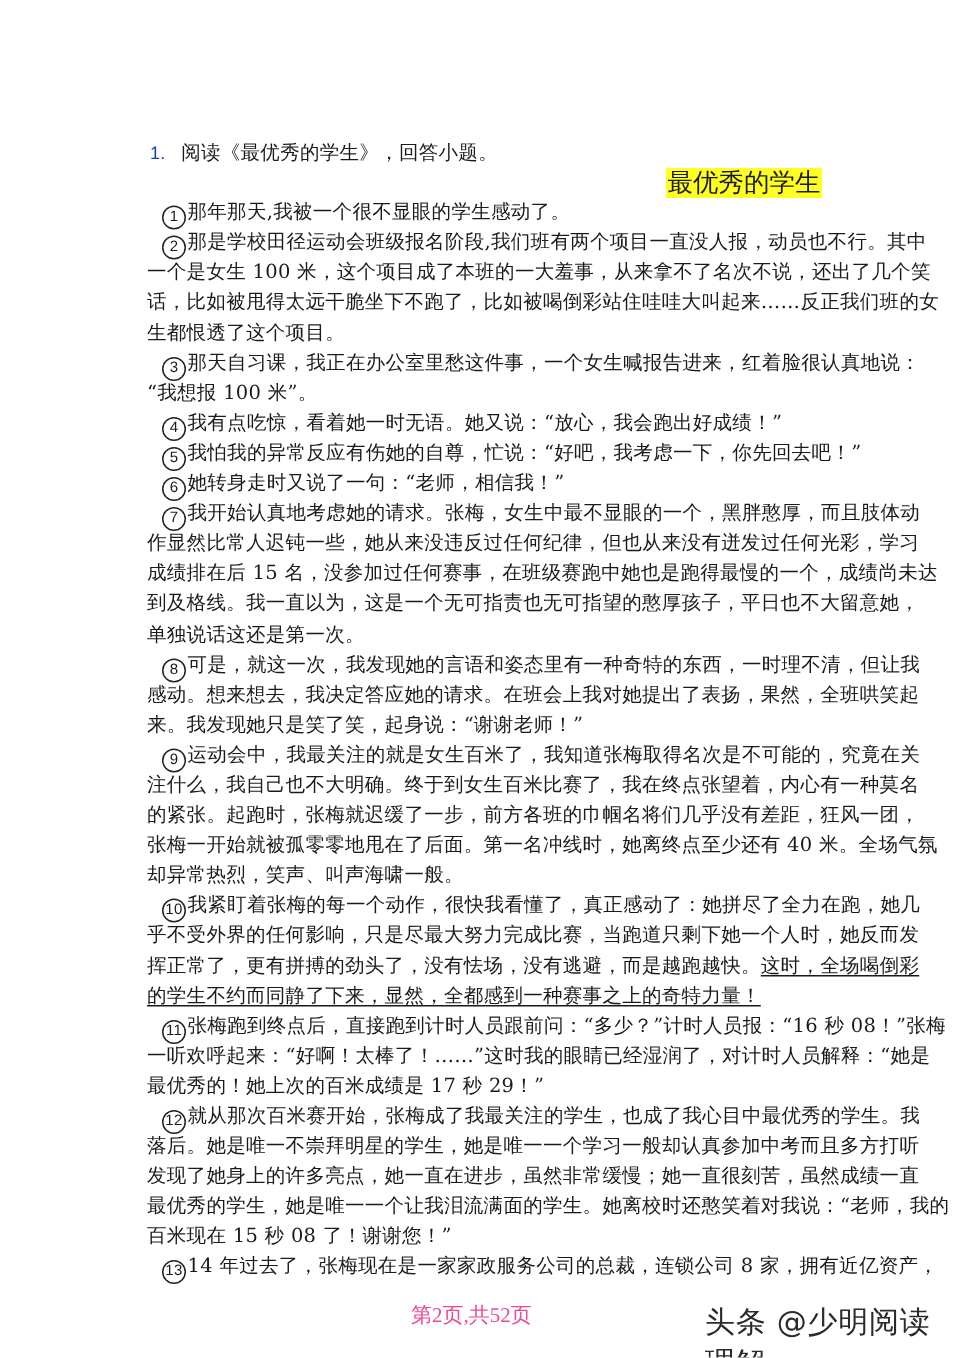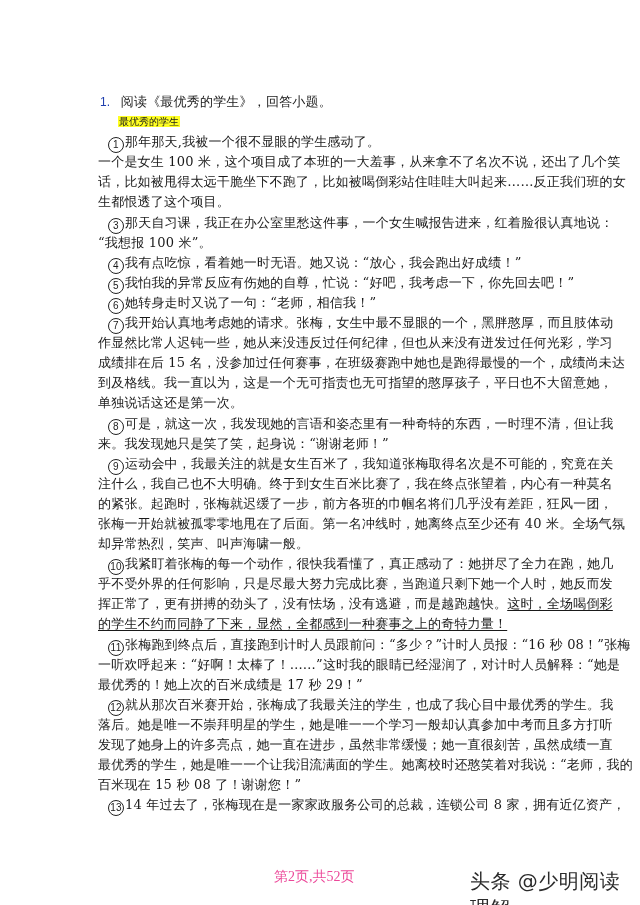--- a/index.html
+++ b/index.html
@@ -34,24 +34,24 @@
     white-space: nowrap;
     letter-spacing: 0.2px;
   }
   .q-num {
     color: #1f3fae;
     font-family: "Liberation Sans", sans-serif;
     font-size: 12px;
     margin-left: 2px;
   }
   .title-row {
-    text-align: left;
+    text-align: right;
     height: 20.1px;
     line-height: 20.1px;
-    font-size: 10px;
+    font-size: 17px;
     padding-left: 20px;
   }
   .title-hl {
     background: #ffff22;
     padding: 0 1px;
   }
   .indent { padding-left: 10px; }
   .circ {
     display: inline-block;
     width: 14px; height: 14px;
@@ -99,40 +99,42 @@
       <span class="q-num">1.</span>
       <span style="margin-left:6px;">阅读《最优秀的学生》，回答小题。</span>
     </div>
 
     <div class="title-row">
       <span class="title-hl">最优秀的学生</span>
     </div>
 
     <div class="line indent"><span class="circ">1</span><span>那年那天,我被一个很不显眼的学生感动了。</span></div>
 
+    <div class="line indent"><span class="circ">2</span><span>那是学校田径运动会班级报名阶段,我们班有两个项目一直没人报，动员也不行。其中</span></div>
     <div class="line">一个是女生 100 米，这个项目成了本班的一大羞事，从来拿不了名次不说，还出了几个笑</div>
     <div class="line">话，比如被甩得太远干脆坐下不跑了，比如被喝倒彩站住哇哇大叫起来……反正我们班的女</div>
     <div class="line">生都恨透了这个项目。</div>
 
     <div class="line indent"><span class="circ">3</span><span>那天自习课，我正在办公室里愁这件事，一个女生喊报告进来，红着脸很认真地说：</span></div>
     <div class="line">“我想报 100 米”。</div>
 
     <div class="line indent"><span class="circ">4</span><span>我有点吃惊，看着她一时无语。她又说：“放心，我会跑出好成绩！”</span></div>
 
     <div class="line indent"><span class="circ">5</span><span>我怕我的异常反应有伤她的自尊，忙说：“好吧，我考虑一下，你先回去吧！”</span></div>
 
     <div class="line indent"><span class="circ">6</span><span>她转身走时又说了一句：“老师，相信我！”</span></div>
 
     <div class="line indent"><span class="circ">7</span><span>我开始认真地考虑她的请求。张梅，女生中最不显眼的一个，黑胖憨厚，而且肢体动</span></div>
     <div class="line">作显然比常人迟钝一些，她从来没违反过任何纪律，但也从来没有迸发过任何光彩，学习</div>
     <div class="line">成绩排在后 15 名，没参加过任何赛事，在班级赛跑中她也是跑得最慢的一个，成绩尚未达</div>
     <div class="line">到及格线。我一直以为，这是一个无可指责也无可指望的憨厚孩子，平日也不大留意她，</div>
     <div class="line">单独说话这还是第一次。</div>
 
     <div class="line indent"><span class="circ">8</span><span>可是，就这一次，我发现她的言语和姿态里有一种奇特的东西，一时理不清，但让我</span></div>
+    <div class="line">感动。想来想去，我决定答应她的请求。在班会上我对她提出了表扬，果然，全班哄笑起</div>
     <div class="line">来。我发现她只是笑了笑，起身说：“谢谢老师！”</div>
 
     <div class="line indent"><span class="circ">9</span><span>运动会中，我最关注的就是女生百米了，我知道张梅取得名次是不可能的，究竟在关</span></div>
     <div class="line">注什么，我自己也不大明确。终于到女生百米比赛了，我在终点张望着，内心有一种莫名</div>
     <div class="line">的紧张。起跑时，张梅就迟缓了一步，前方各班的巾帼名将们几乎没有差距，狂风一团，</div>
     <div class="line">张梅一开始就被孤零零地甩在了后面。第一名冲线时，她离终点至少还有 40 米。全场气氛</div>
     <div class="line">却异常热烈，笑声、叫声海啸一般。</div>
 
     <div class="line indent"><span class="circ">10</span><span>我紧盯着张梅的每一个动作，很快我看懂了，真正感动了：她拼尽了全力在跑，她几</span></div>
     <div class="line">乎不受外界的任何影响，只是尽最大努力完成比赛，当跑道只剩下她一个人时，她反而发</div>

